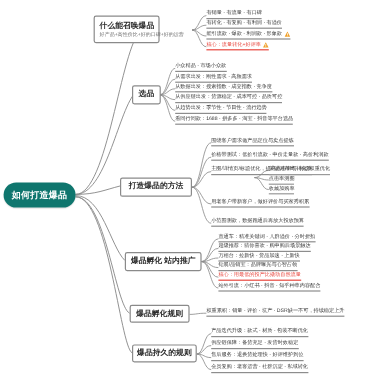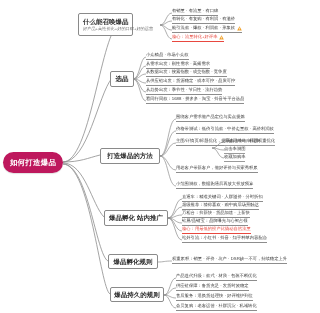--- a/index.html
+++ b/index.html
@@ -11,21 +11,21 @@
     position:relative;
   }
   #map{position:absolute;inset:0;width:300px;height:313px;}
   .wire{position:absolute;inset:0;width:300px;height:313px;pointer-events:none;}
 
   
   .root{
     position:absolute;
     left:3px;top:152px;
     width:60px;height:21px;
-    background:#be185d;
+    background:#0f766e;
     border-radius:11px;
     display:flex;align-items:center;justify-content:center;
     color:#ffffff;
     font-size:7.5px;
     font-weight:bold;
     letter-spacing:.2px;
     box-shadow:0 1px 1px rgba(0,0,0,.12);
   }
 
   

